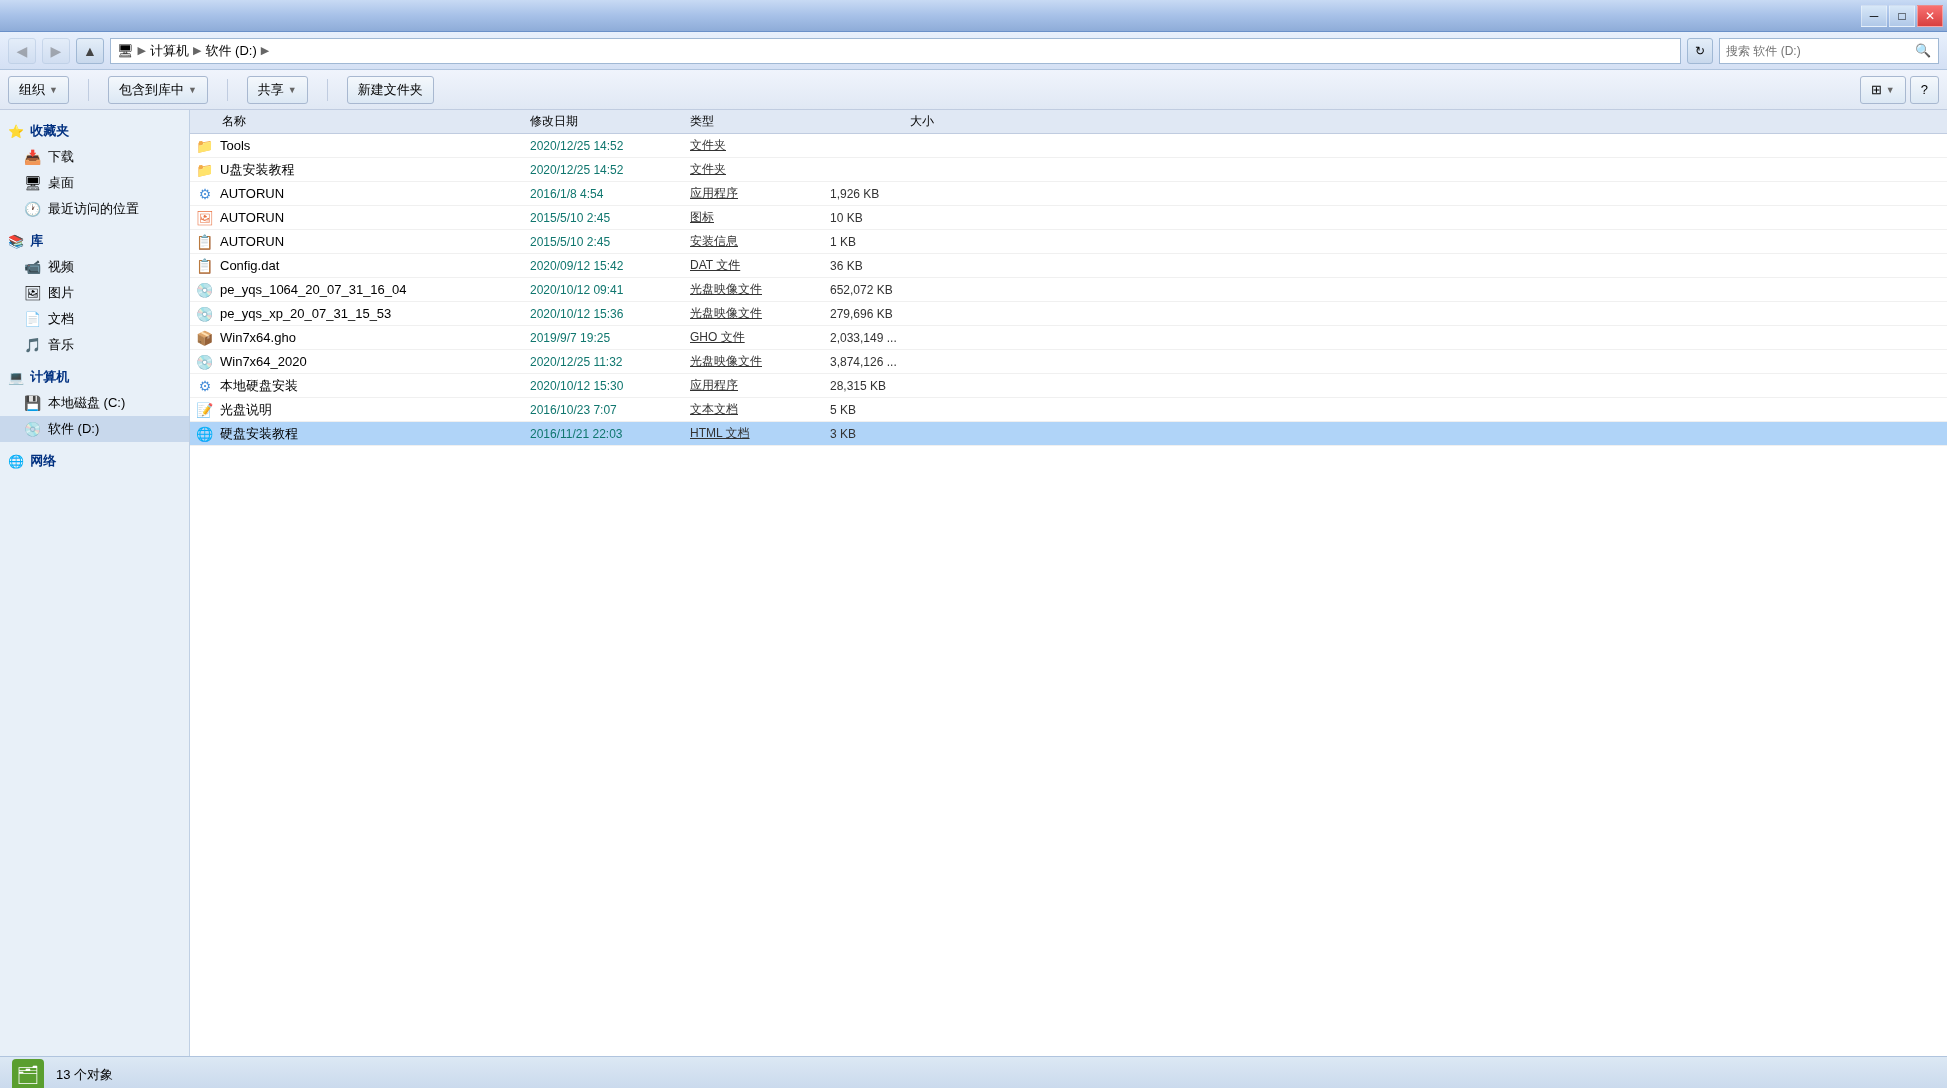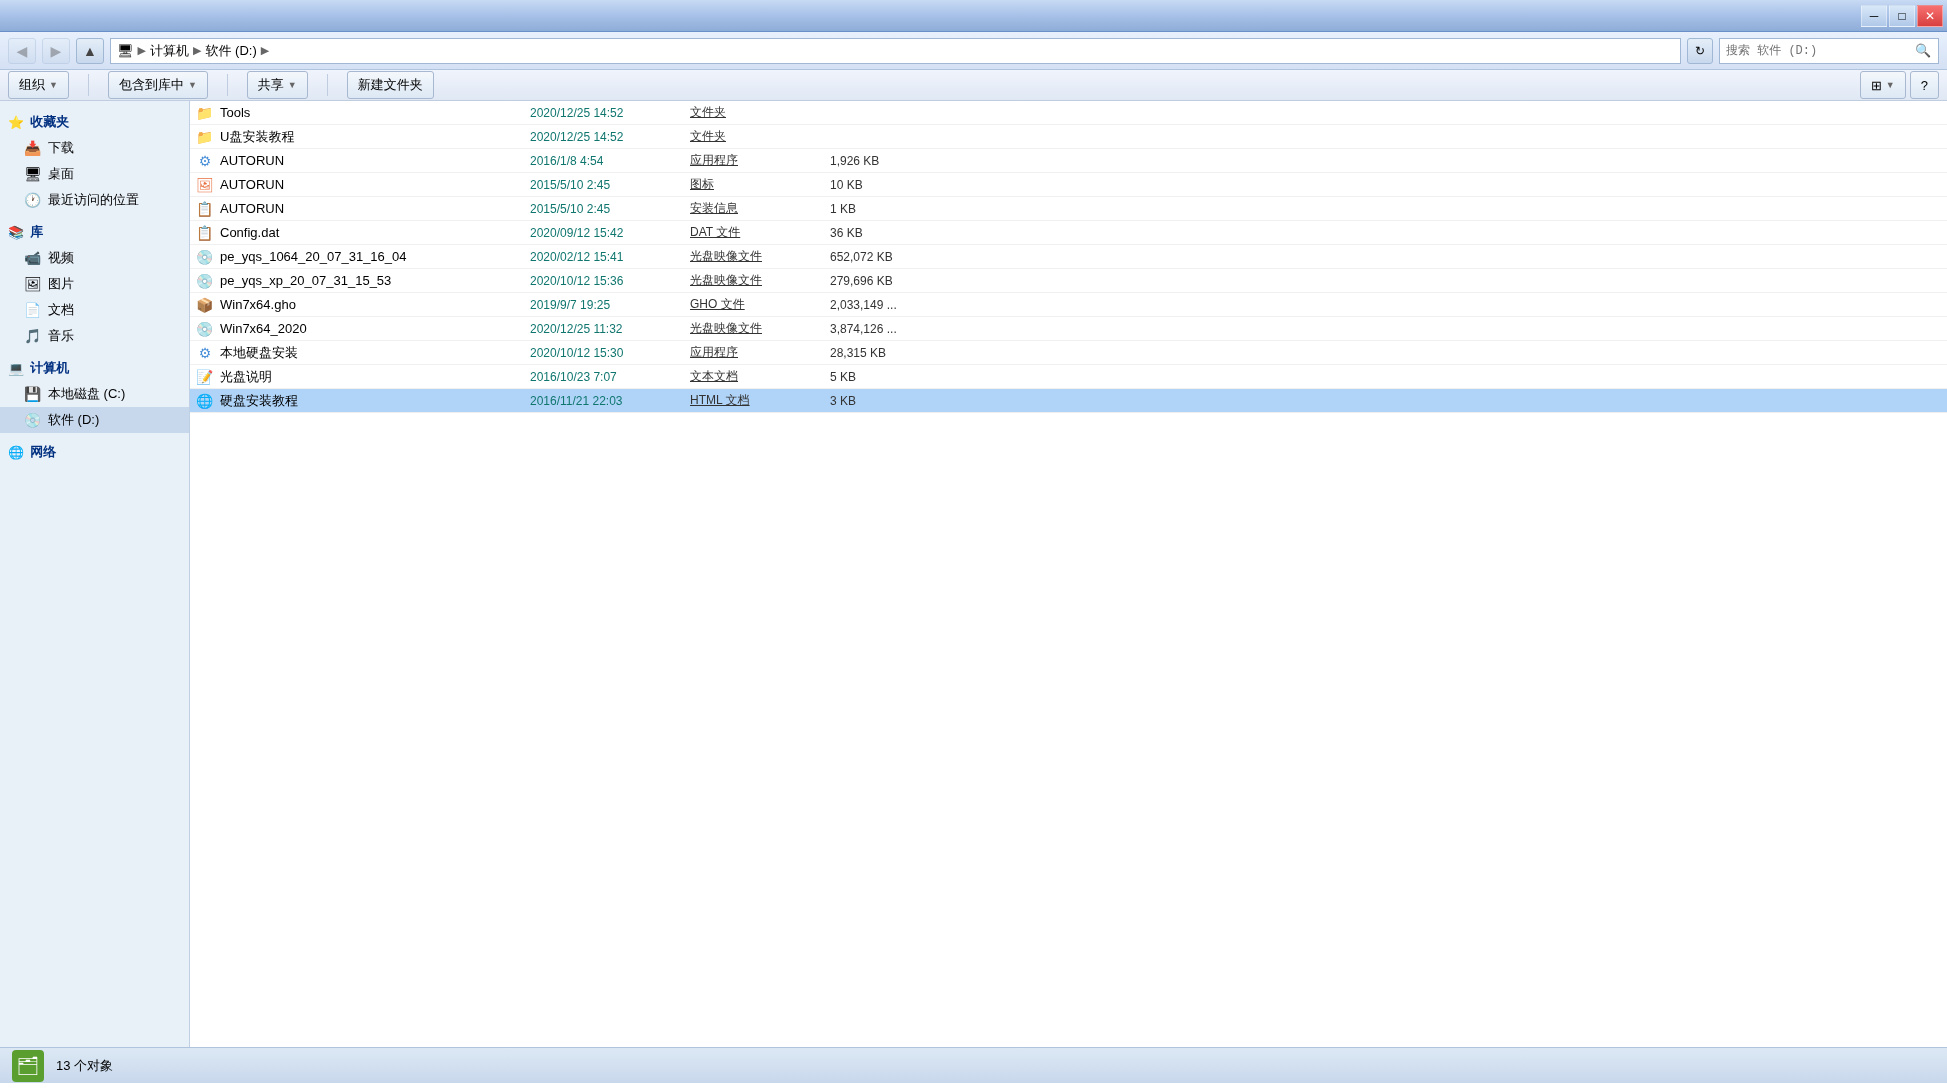--- a/index.html
+++ b/index.html
@@ -92,38 +92,37 @@
       padding: 0 6px;
       gap: 4px;
     }
     .search-box input {
       border: none;
       outline: none;
       flex: 1;
       font-size: 12px;
       color: #b91c1c;
       background: transparent;
-      font-family: Liberation Mono, monospace;
     }
     .refresh-btn {
       width: 26px;
       height: 26px;
       background: linear-gradient(to bottom, #e4eef8, #c8d8ec);
       border: 1px solid #a0b8d4;
       border-radius: 3px;
       display: flex;
       align-items: center;
       justify-content: center;
       cursor: pointer;
       font-size: 12px;
     }
 
     
     .toolbar {
-      height: 31px;
+      height: 40px;
       background: linear-gradient(to bottom, #f0f4fc, #e0e8f4);
       display: flex;
       align-items: center;
       padding: 0 8px;
       border-bottom: 1px solid #c0cce0;
       gap: 15px;
     }
     .toolbar-btn {
       height: 28px;
       padding: 0 10px;
@@ -361,20 +360,26 @@
 
     <div class="sidebar-section">
       <div class="sidebar-section-header">
         <span>🌐</span>
         <span>网络</span>
       </div>
     </div>
   </div>
 
   <div class="file-list-area">
+    <div class="file-list-header">
+      <div class="col-name">名称</div>
+      <div class="col-date">修改日期</div>
+      <div class="col-type">类型</div>
+      <div class="col-size">大小</div>
+    </div>
     <div id="file-rows-container">
         <div class="file-row">
     <div class="col-name">
       <span class="file-icon" style="color:#f5c542">📁</span>
       <span>Tools</span>
     </div>
     <div class="col-date">2020/12/25 14:52</div>
     <div class="col-type">文件夹</div>
     <div class="col-size"></div>
   </div>
@@ -421,21 +426,21 @@
     </div>
     <div class="col-date">2020/09/12 15:42</div>
     <div class="col-type">DAT 文件</div>
     <div class="col-size">36 KB</div>
   </div>
         <div class="file-row">
     <div class="col-name">
       <span class="file-icon" style="color:#9060c0">💿</span>
       <span>pe_yqs_1064_20_07_31_16_04</span>
     </div>
-    <div class="col-date">2020/02/12 15:41</div>
+    <div class="col-date">2020/10/12 09:41</div>
     <div class="col-type">光盘映像文件</div>
     <div class="col-size">652,072 KB</div>
   </div>
         <div class="file-row">
     <div class="col-name">
       <span class="file-icon" style="color:#9060c0">💿</span>
       <span>pe_yqs_xp_20_07_31_15_53</span>
     </div>
     <div class="col-date">2020/10/12 15:36</div>
     <div class="col-type">光盘映像文件</div>

